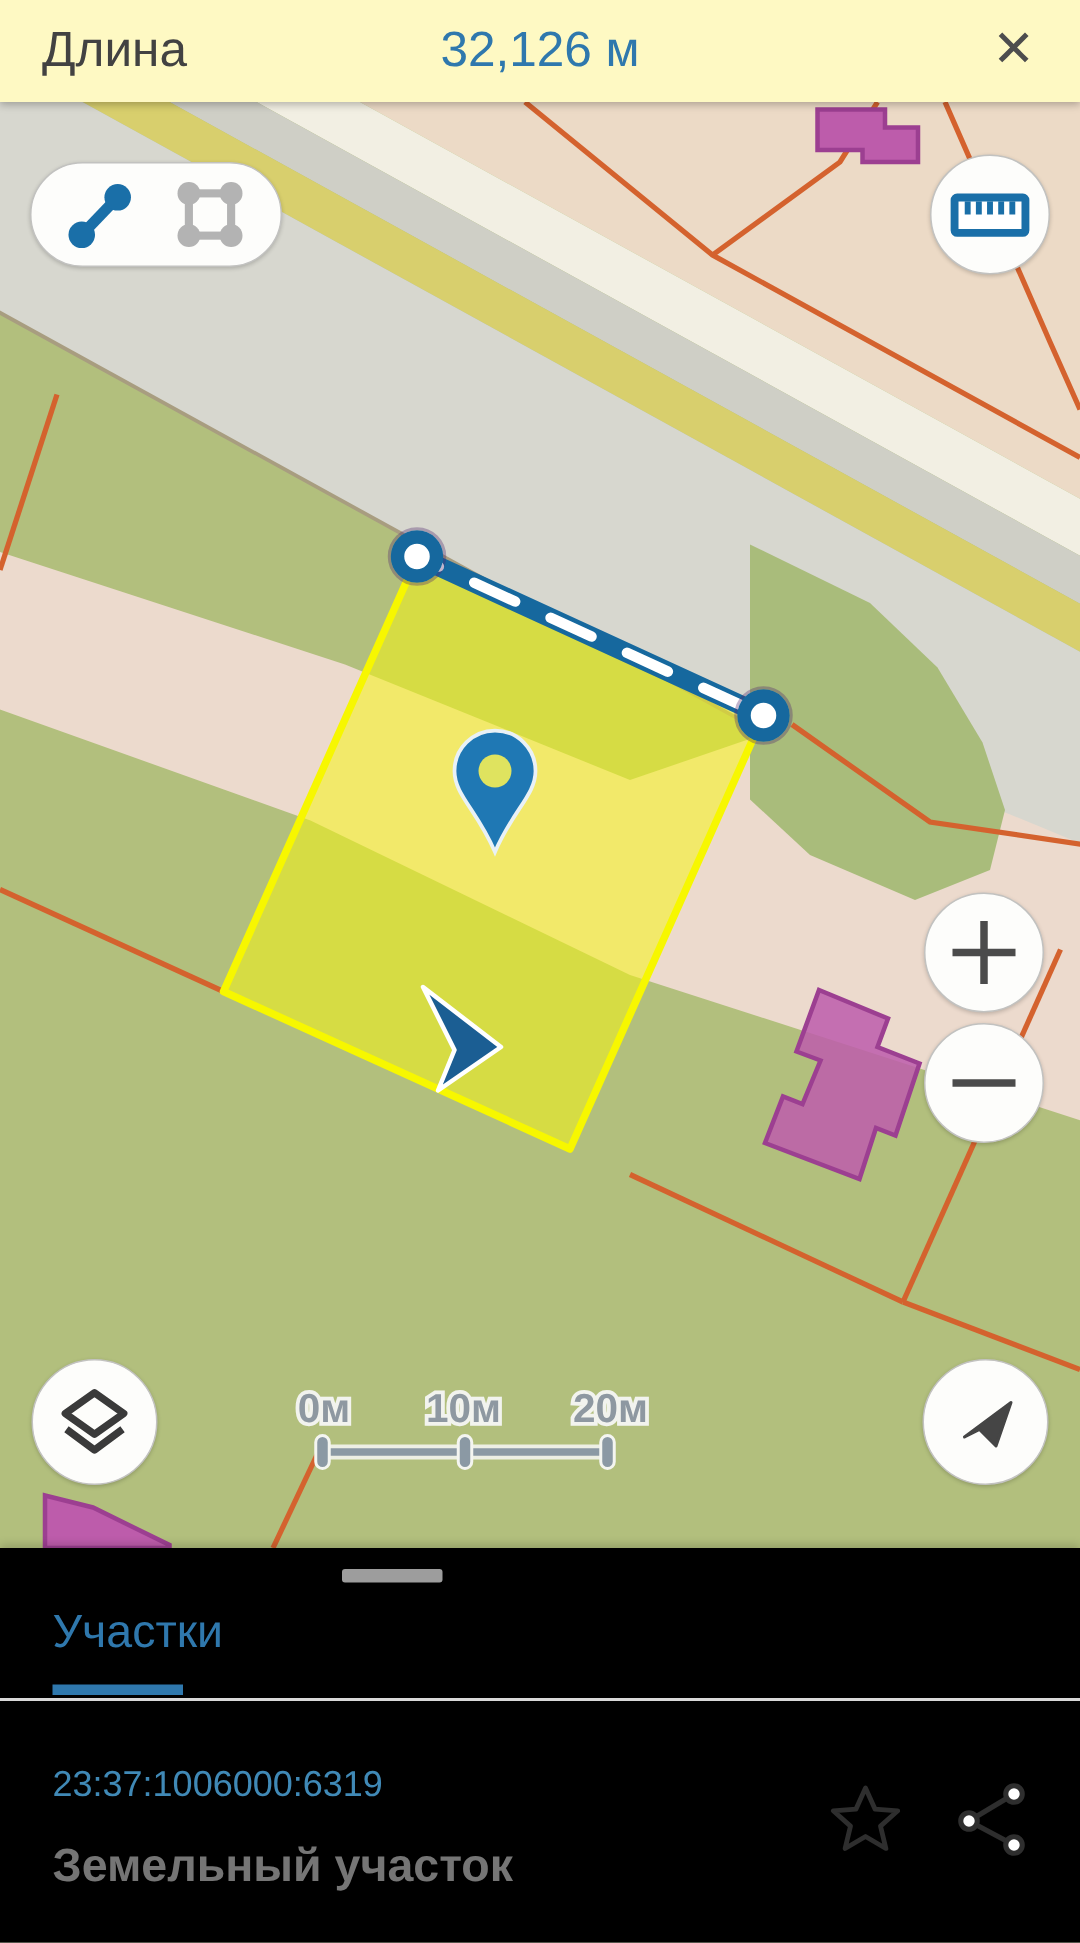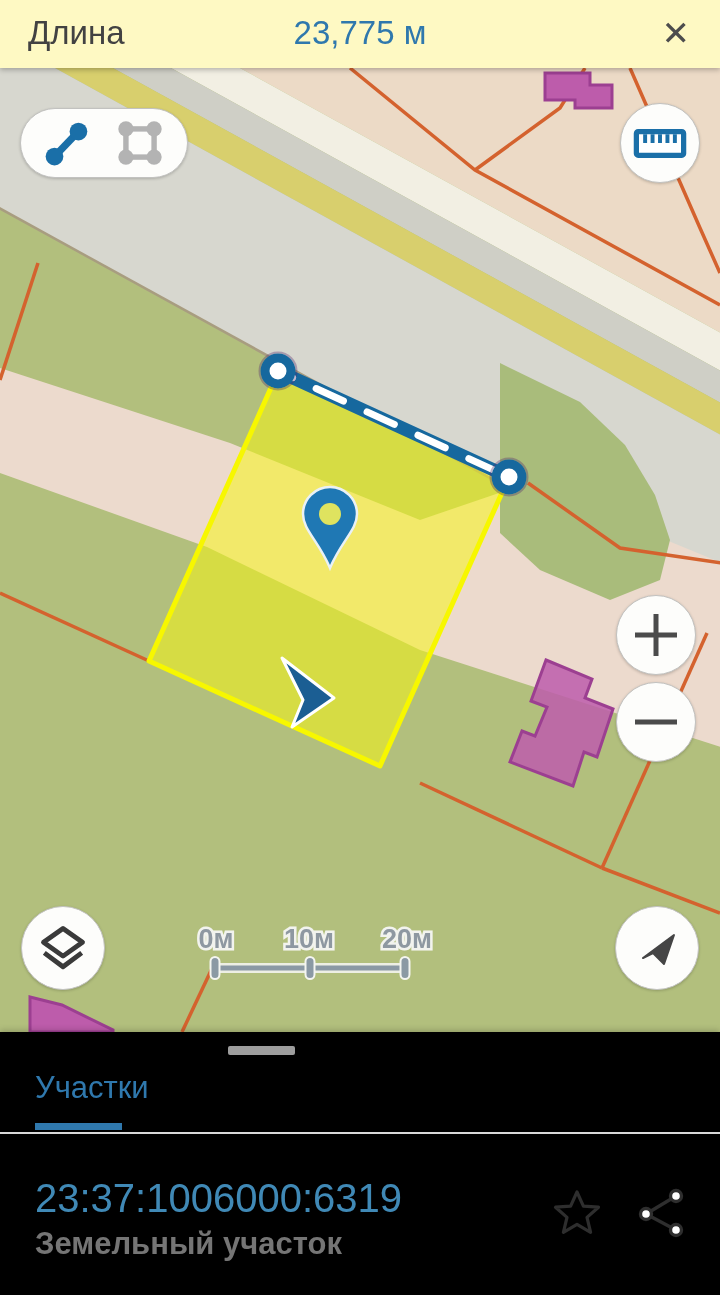--- a/index.html
+++ b/index.html
@@ -32,33 +32,33 @@
   #layers-btn{left:21px;top:838px;width:84px;height:84px;}
   #compass-btn{left:615px;top:838px;width:84px;height:84px;}
 
   
   #sheet{position:absolute;left:0;top:1032px;width:720px;height:263px;background:#000000;
          box-shadow:0 -2px 6px rgba(0,0,0,.18);z-index:20;}
   #sheet .handle{position:absolute;left:228px;top:14px;width:67px;height:9px;background:#9d9d9d;border-radius:2px;}
   #sheet .tab{position:absolute;left:35px;top:38px;font-size:31px;color:var(--accent);cursor:pointer;}
   #sheet .tab-underline{position:absolute;left:35px;top:91px;width:87px;height:7px;background:var(--accent);}
   #sheet .divider{position:absolute;left:0;top:100px;width:720px;height:2px;background:#d8d8d8;}
-  #sheet .cad-number{position:absolute;left:35px;top:144px;font-size:40px;color:var(--link);cursor:pointer;}
+  #sheet .cad-number{position:absolute;left:35px;top:144px;font-size:24px;color:var(--link);cursor:pointer;}
   #sheet .cad-type{position:absolute;left:35px;top:194px;font-size:31px;color:#757575;font-weight:bold;}
   #sheet .fav{position:absolute;left:552px;top:156px;width:50px;height:50px;cursor:pointer;}
   #sheet .share{position:absolute;left:634px;top:156px;width:52px;height:50px;cursor:pointer;}
 </style>
 </head>
 <body>
 
 <div id="screen">
 
   <div id="appbar">
     <span class="title">Длина</span>
-    <span class="value">23,775 м</span>
+    <span class="value">32,126 м</span>
     <span class="close">✕</span>
   </div>
 
   <div id="map">
     <svg class="basemap" width="720" height="964" viewBox="0 0 720 964">
 
       <rect x="0" y="0" width="720" height="964" fill="#b2bf7d"></rect>
 
       <polygon points="240,0 730,0 730,270" fill="#ecdac6"></polygon>
       <polygon points="171,0 240,0 730,270 730,308" fill="#f2efe3"></polygon>

